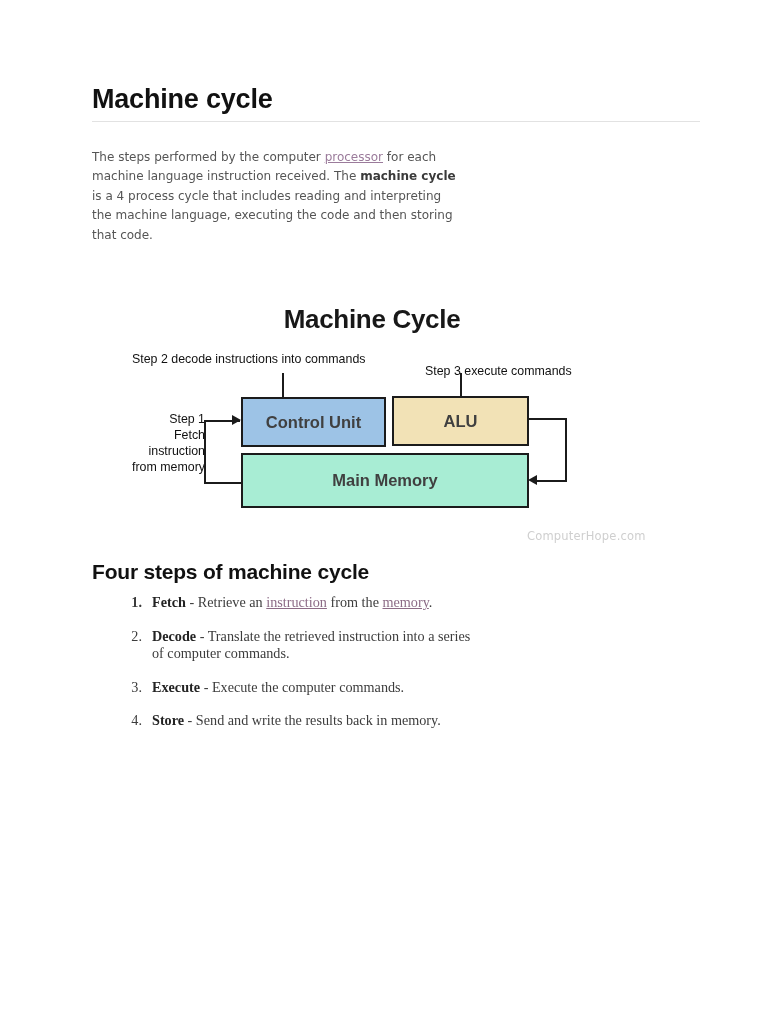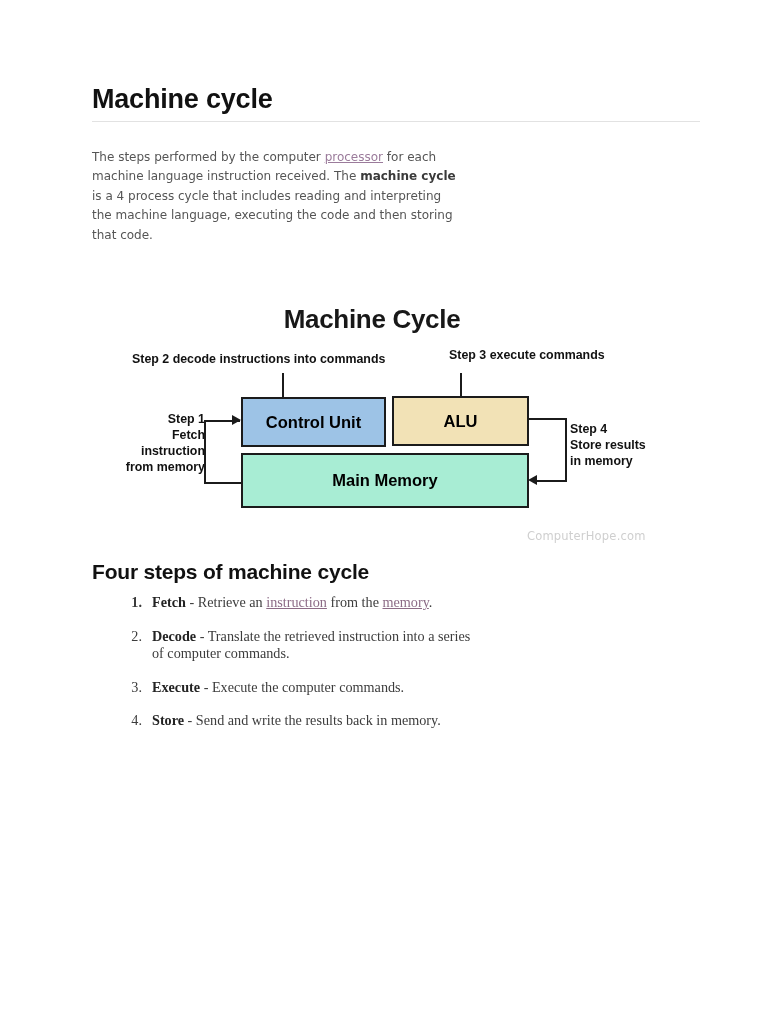--- a/index.html
+++ b/index.html
@@ -95,40 +95,40 @@
     font-size: 26px;
     font-weight: bold;
     color: #181818;
     letter-spacing: -0.3px;
   }
 
   .dlabel {
     position: absolute;
     font-family: "Liberation Sans", sans-serif;
     font-size: 12.4px;
-    font-weight: bold;
+    font-weight: normal;
     color: #111111;
     line-height: 1.28;
     white-space: nowrap;
   }
   .dlabel-step2 { left: 40px;  top: 56px; }
-  .dlabel-step3 { left: 333px; top: 52px; margin-left: 24px; }
+  .dlabel-step3 { left: 333px; top: 68px; }
   .dlabel-step1 { left: 5px;   top: 116px; text-align: right; width: 108px; white-space: normal; }
   .dlabel-step4 { left: 478px; top: 126px; text-align: left; width: 120px; white-space: normal; }
 
   .dbox {
     position: absolute;
     border: 2px solid #1b1b1b;
     box-sizing: border-box;
     display: flex;
     align-items: center;
     justify-content: center;
     font-family: "Liberation Sans", sans-serif;
     font-weight: bold;
-    color: #000000;
+    color: #404040;
   }
   .box-control {
     left: 149px; top: 101px;
     width: 145px; height: 50px;
     background: #9dc3e6;
     font-size: 16.5px;
   }
   .box-alu {
     left: 300px; top: 100px;
     width: 137px; height: 50px;
@@ -246,21 +246,20 @@
 
   <p class="intro"><span>The steps performed by the computer </span><a class="lnk" href="#">processor</a><span> for each machine language instruction received. The </span><span class="strong">machine cycle</span><span> is a 4 process cycle that includes reading and interpreting the machine language, executing the code and then storing that code.</span></p>
 
   <div class="diagram">
 
     <div class="diagram-title">Machine Cycle</div>
 
     <div class="dlabel dlabel-step2">Step 2 decode instructions into commands</div>
     <div class="dlabel dlabel-step3">Step 3 execute commands</div>
     <div class="dlabel dlabel-step1">Step 1<br>Fetch<br>instruction<br>from memory</div>
-    <div class="dlabel dlabel-step4">Step 4<br>Store results<br>in memory</div>
 
     <div class="connector conn-v-step2"></div>
     <div class="connector conn-v-step3"></div>
 
     <div class="connector conn-l-bottom"></div>
     <div class="connector conn-l-vert"></div>
     <div class="connector conn-l-top"></div>
     <div class="arrow-left"></div>
 
     <div class="connector conn-r-top"></div>

